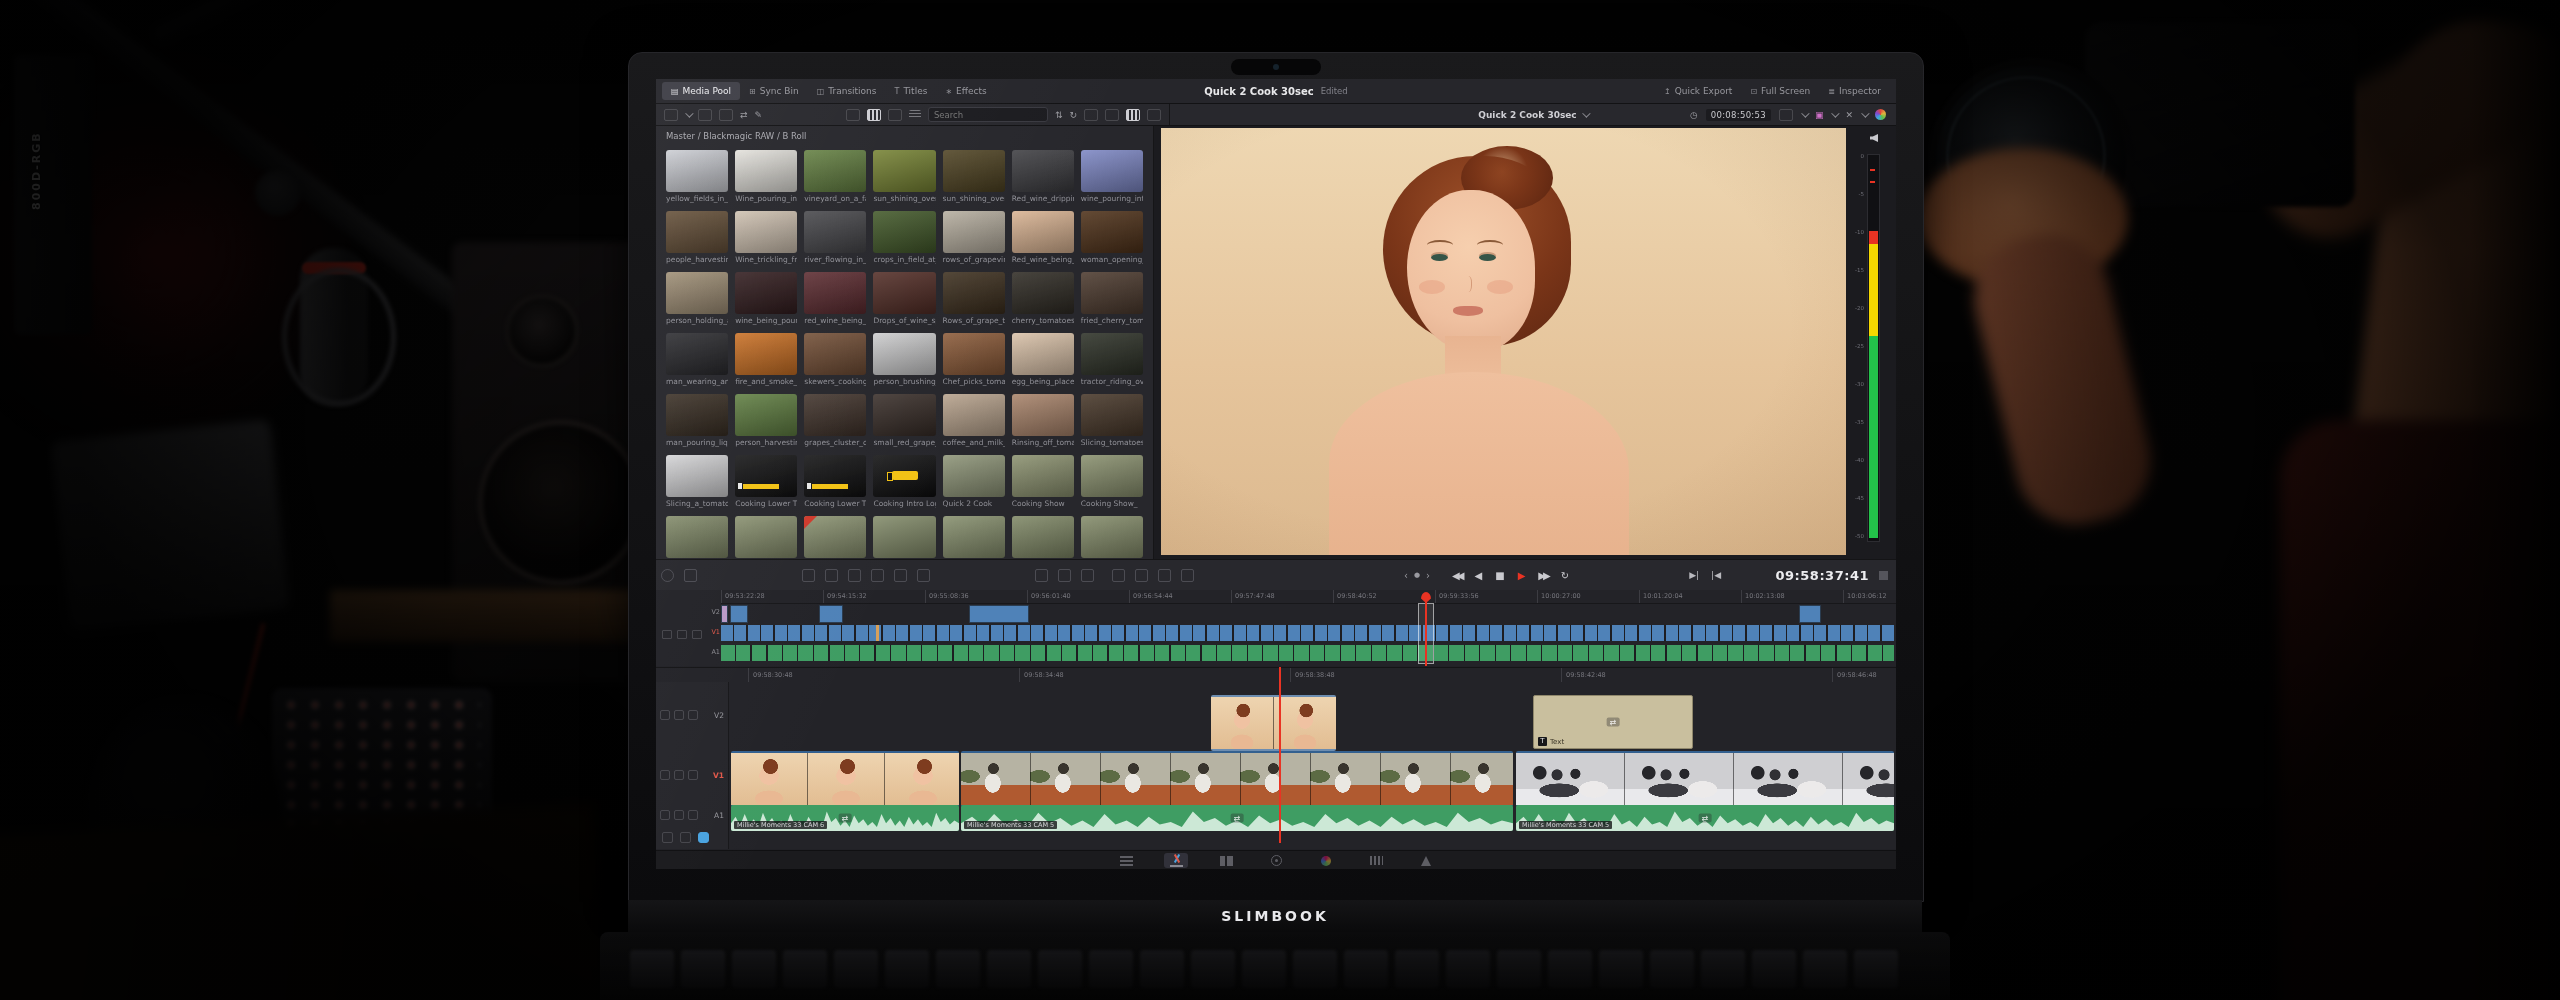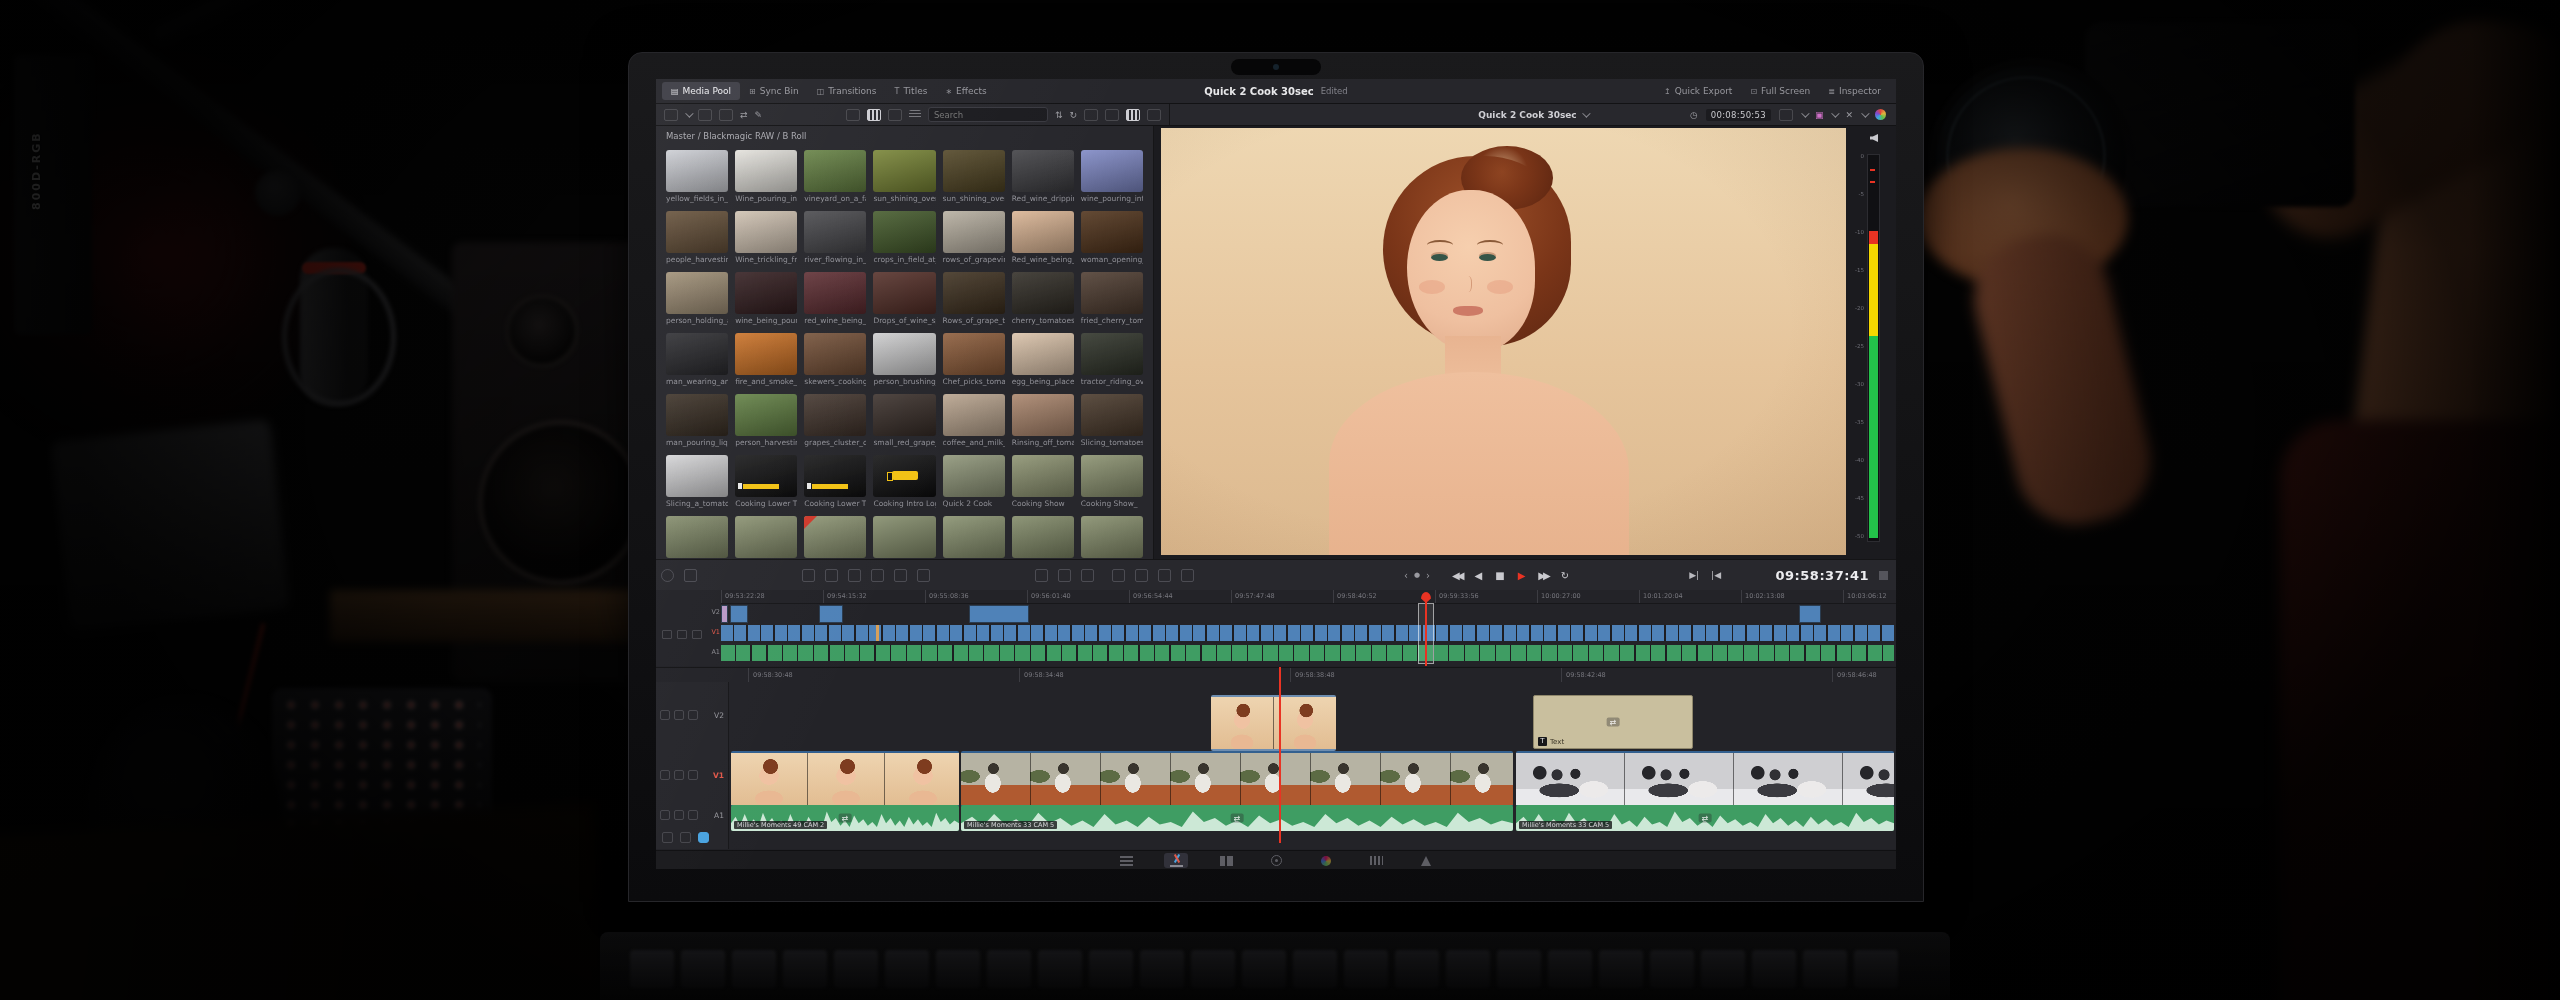--- a/index.html
+++ b/index.html
@@ -820,21 +820,21 @@
             <div class="gthumb"></div>
             <div class="gthumb"></div>
             <div class="gthumb"></div>
             <div class="gthumb"></div>
           </div>
 
           <div class="clip aclip" style="left:75px;top:123px;width:228px;height:26px;">
             <svg viewBox="0 0 100 20" preserveAspectRatio="none">
                 <path fill="#d8efe0" opacity="0.92" d="M0 20 L0 14 2 9 4 16 6 7 8 15 10 11 12 17 14 6 16 14 18 10 20 16 22 12 24 17 26 7 28 15 30 12 32 17 34 9 36 15 38 13 40 17 42 5 44 13 46 10 48 16 50 12 52 17 54 8 56 14 58 11 60 16 62 13 64 17 66 7 68 14 70 10 72 16 74 12 76 17 78 9 80 15 82 11 84 16 86 13 88 17 90 6 92 13 94 10 96 15 98 12 100 14 L100 20 Z"></path>
               </svg>
-            <span class="alab">Millie's Moments 49 CAM 2</span>
+            <span class="alab">Millie's Moments 33 CAM 6</span>
             <span class="retime">⇄</span>
           </div>
           <div class="clip aclip" style="left:305px;top:123px;width:552px;height:26px;">
             <svg viewBox="0 0 100 20" preserveAspectRatio="none">
                 <path fill="#d8efe0" opacity="0.92" d="M0 20 L0 14 2 9 4 16 6 7 8 15 10 11 12 17 14 6 16 14 18 10 20 16 22 12 24 17 26 7 28 15 30 12 32 17 34 9 36 15 38 13 40 17 42 5 44 13 46 10 48 16 50 12 52 17 54 8 56 14 58 11 60 16 62 13 64 17 66 7 68 14 70 10 72 16 74 12 76 17 78 9 80 15 82 11 84 16 86 13 88 17 90 6 92 13 94 10 96 15 98 12 100 14 L100 20 Z"></path>
               </svg>
             <span class="alab">Millie's Moments 33 CAM 5</span>
             <span class="retime">⇄</span>
           </div>
           <div class="clip aclip" style="left:860px;top:123px;width:378px;height:26px;">
@@ -877,20 +877,23 @@
 
             <div class="pg pg-deliver">
               <i></i>
             </div>
           </div>
 
       </div>
 
     </div>
 
+    <div class="hinge">
+      <span class="brand">SLIMBOOK</span>
+    </div>
     <div class="deck">
       <div class="keys">
         <i></i>
           <i></i>
           <i></i>
           <i></i>
           <i></i>
           <i></i>
           <i></i>
           <i></i>

